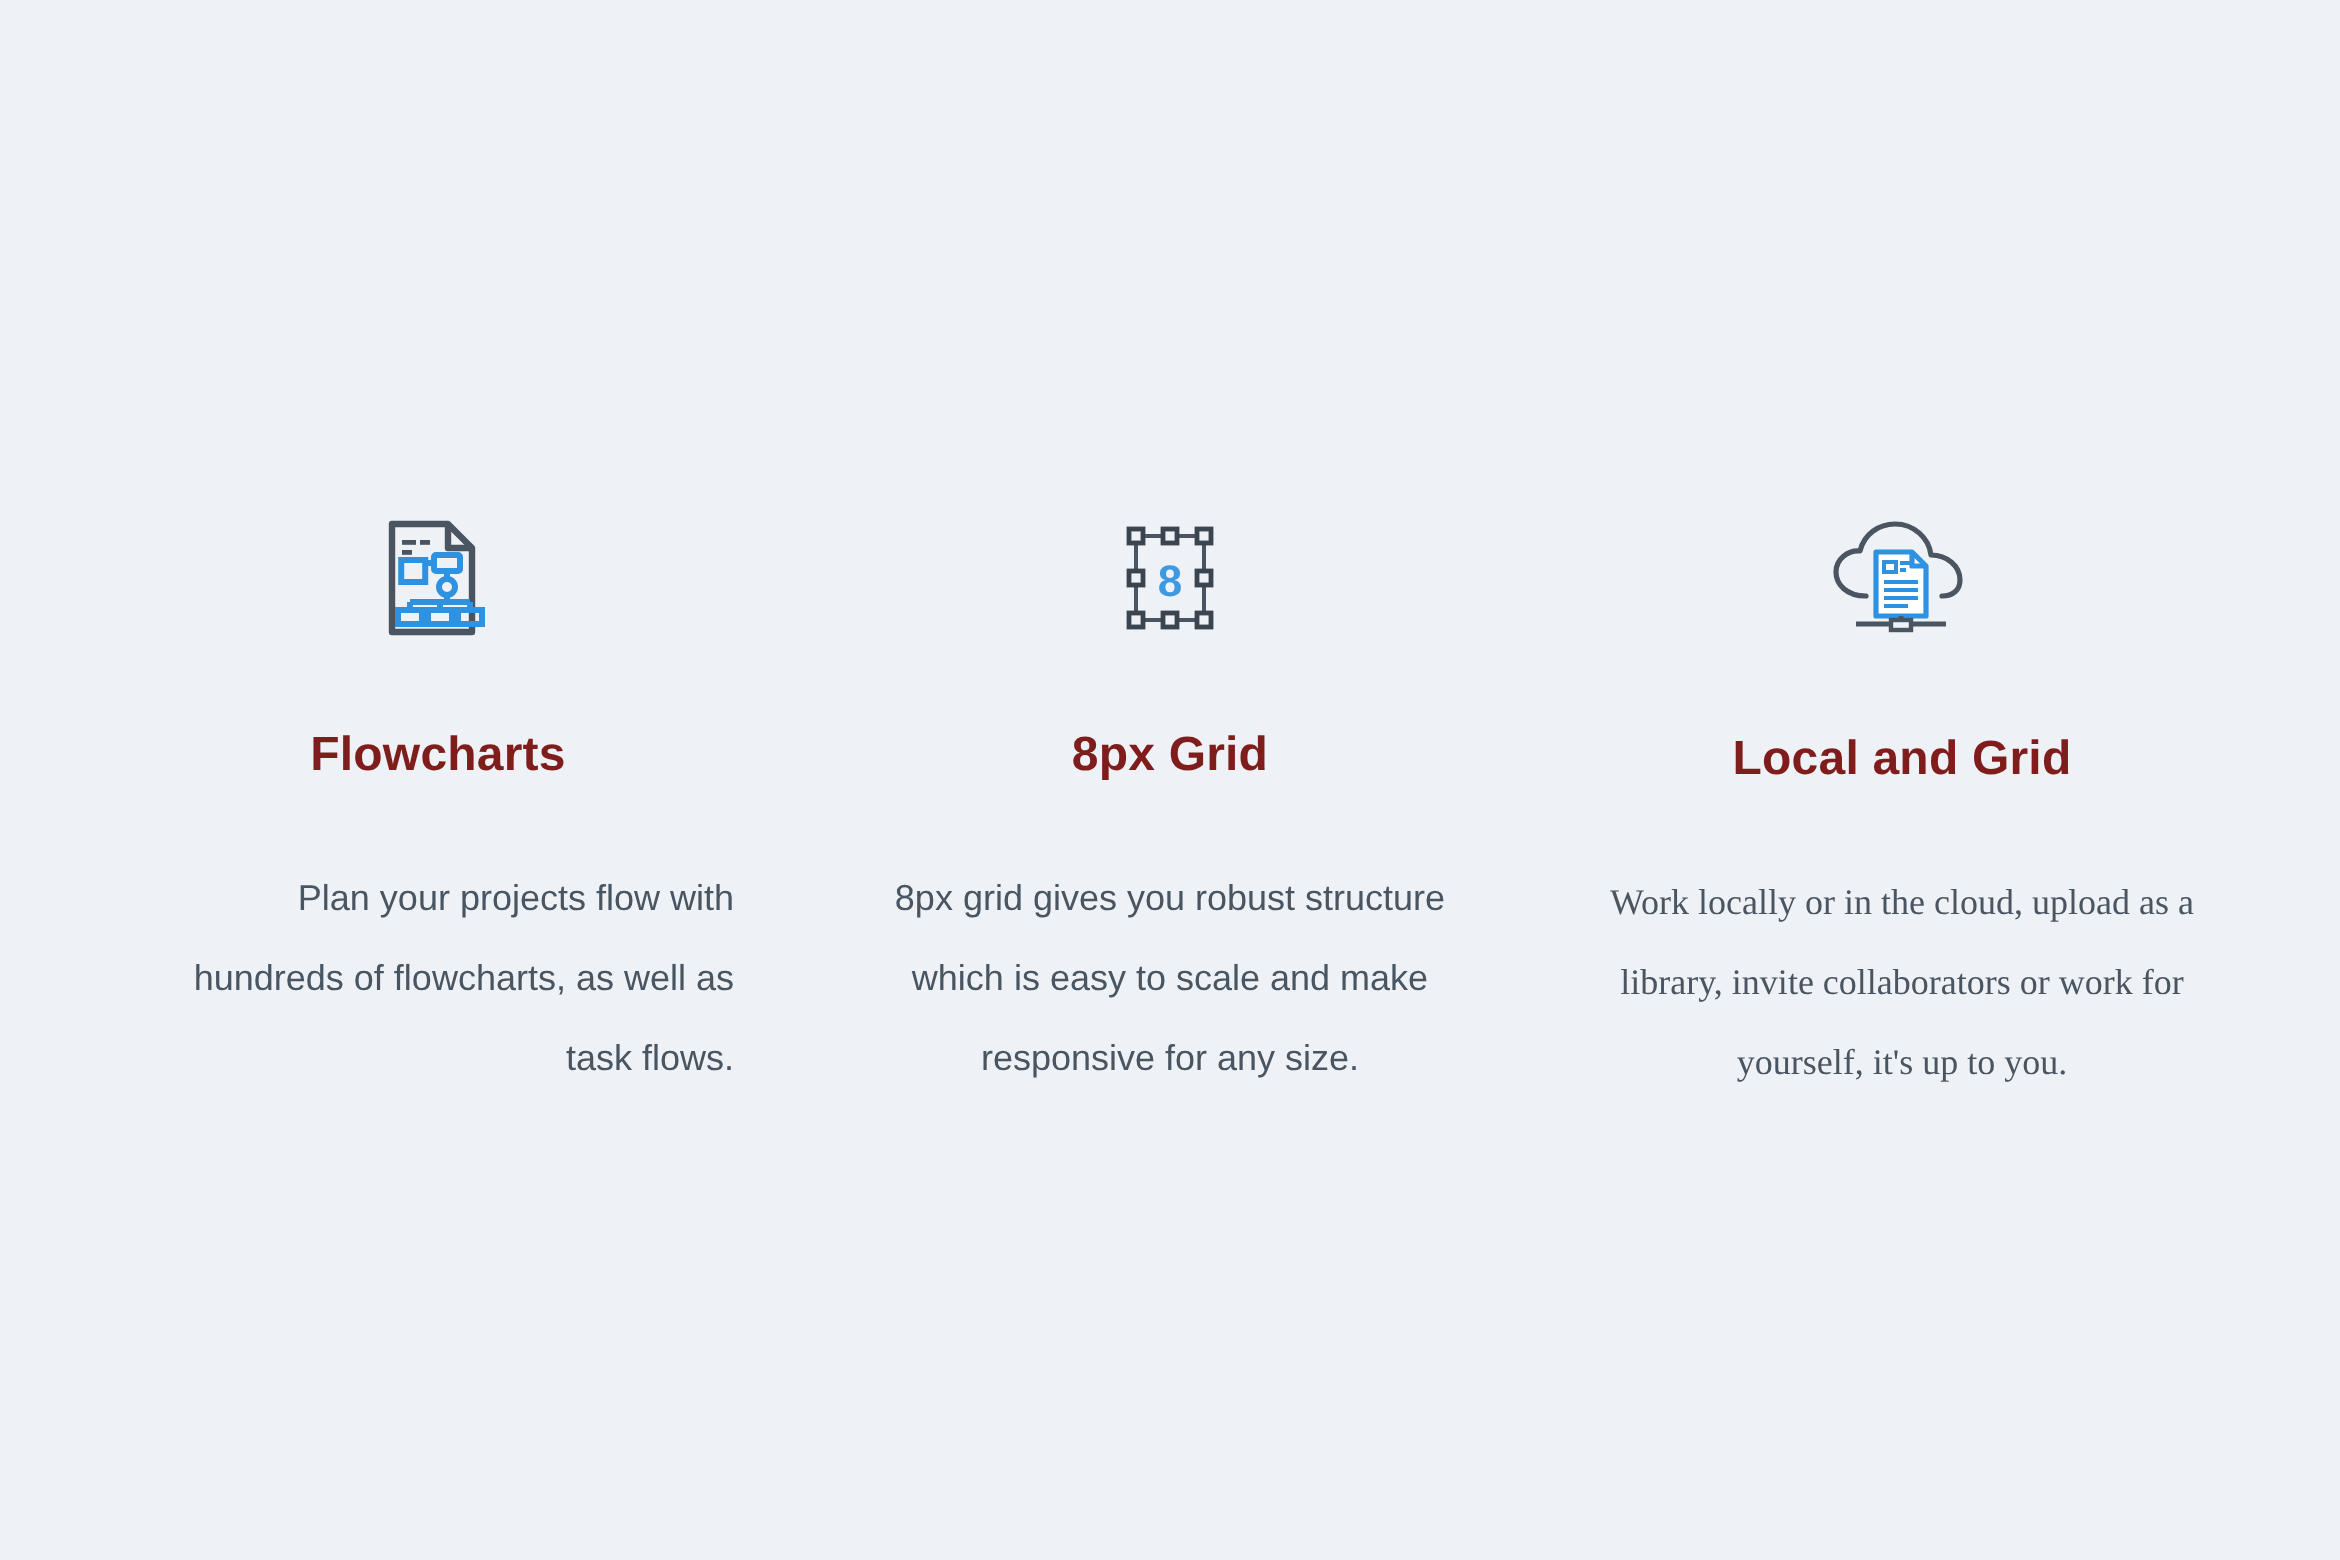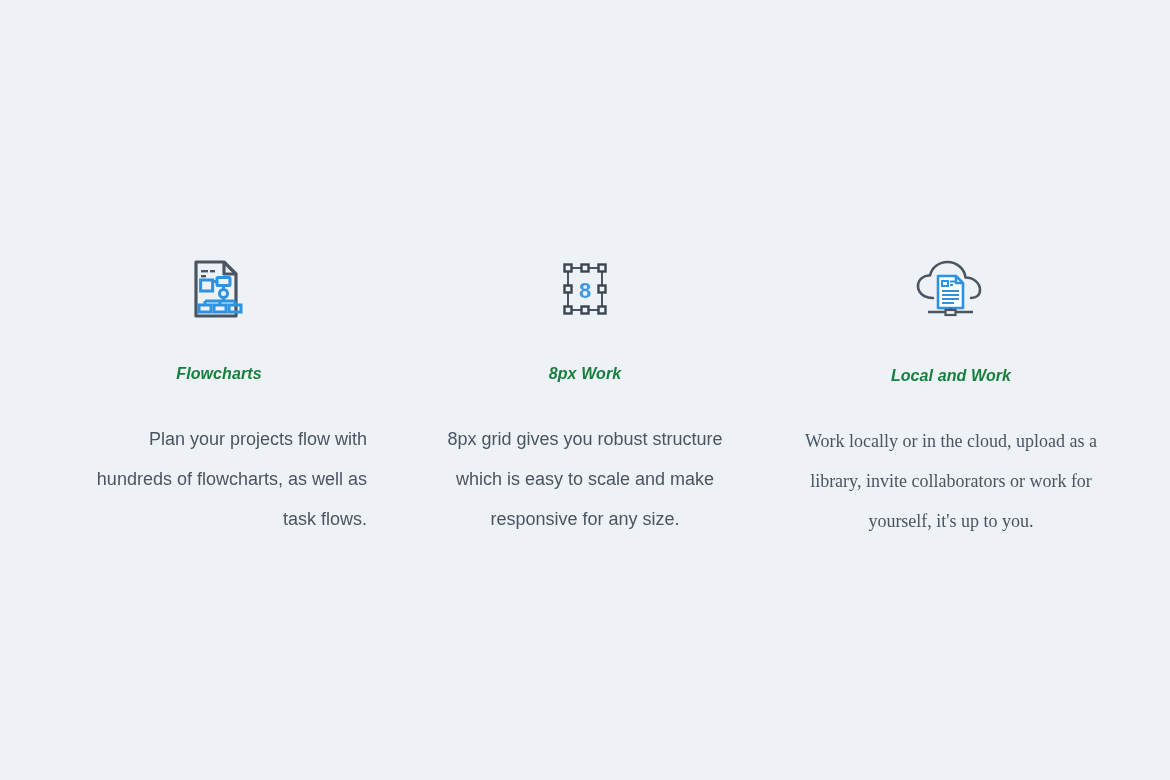--- a/index.html
+++ b/index.html
@@ -37,28 +37,27 @@
 
   .feature-icon {
     height: 62px;
     display: flex;
     align-items: center;
     justify-content: center;
     margin-bottom: 0;
   }
 
   .feature-title {
-    font-size: 16px;
+    font-size: 24px;
     font-weight: bold;
-    color: #15803d;
+    color: #7f1d1d;
     letter-spacing: 0.1px;
     margin: 0;
     padding-top: 44px;
     line-height: 1.2;
-    font-style: italic;
   }
 
   .feature-desc {
     font-size: 18px;
     color: #4a5562;
     line-height: 40px;
     margin: 0;
     padding-top: 36px;
     max-width: 300px;
     font-weight: normal;
@@ -125,21 +124,21 @@
           <rect x="40.5" y="4.5" width="7" height="7"></rect>
           <rect x="6.5" y="25.5" width="7" height="7"></rect>
           <rect x="40.5" y="25.5" width="7" height="7"></rect>
           <rect x="6.5" y="46.5" width="7" height="7"></rect>
           <rect x="23.5" y="46.5" width="7" height="7"></rect>
           <rect x="40.5" y="46.5" width="7" height="7"></rect>
         </g>
         <text x="27" y="38" text-anchor="middle" font-family="Liberation Sans, sans-serif" font-size="22" font-weight="bold" fill="#3d9ae2">8</text>
       </svg>
     </div>
-    <h3 class="feature-title">8px Work</h3>
+    <h3 class="feature-title">8px Grid</h3>
     <p class="feature-desc">8px grid gives you robust structure which is easy to scale and make responsive for any size.</p>
   </div>
 
   <div class="feature-column col-3">
     <div class="feature-icon">
       <svg width="74" height="58" viewBox="0 0 74 58" xmlns="http://www.w3.org/2000/svg">
         <path d="M19 38 C9 38 4 32 4 26 C4 19.5 10 15 16 15.5 C18 7 25.5 2 33.5 2 C43 2 50.5 9 51.5 17.5 C59.5 17.5 66 23 66 30 C66 35 62.5 38 57 38" fill="none" stroke="#4a5561" stroke-width="2.6" stroke-linecap="round" stroke-linejoin="round"></path>
         <path d="M24 16 h18 l7 7 v25 H24 Z" fill="#ffffff" stroke="#2f92e0" stroke-width="2.6" stroke-linejoin="round"></path>
         <path d="M42 16 v7 h7" fill="none" stroke="#2f92e0" stroke-width="2.6" stroke-linejoin="round"></path>
         <rect x="28" y="21" width="6" height="5" fill="none" stroke="#2f92e0" stroke-width="2"></rect>
@@ -147,17 +146,17 @@
         <line x1="36" y1="25" x2="39" y2="25" stroke="#2f92e0" stroke-width="2"></line>
         <line x1="28" y1="31" x2="45" y2="31" stroke="#2f92e0" stroke-width="2"></line>
         <line x1="28" y1="35" x2="45" y2="35" stroke="#2f92e0" stroke-width="2"></line>
         <line x1="28" y1="39" x2="45" y2="39" stroke="#2f92e0" stroke-width="2"></line>
         <line x1="28" y1="43" x2="40" y2="43" stroke="#2f92e0" stroke-width="2"></line>
         <line x1="36.5" y1="48" x2="36.5" y2="52" stroke="#4a5561" stroke-width="2.4"></line>
         <line x1="14" y1="52" x2="59" y2="52" stroke="#4a5561" stroke-width="2.4"></line>
         <rect x="31.5" y="50" width="10" height="5" fill="#eef1f5" stroke="#4a5561" stroke-width="2.2"></rect>
       </svg>
     </div>
-    <h3 class="feature-title">Local and Work</h3>
+    <h3 class="feature-title">Local and Grid</h3>
     <p class="feature-desc">Work locally or in the cloud, upload as a library, invite collaborators or work for yourself, it's up to you.</p>
   </div>
 
 </div>
 
 </body></html>

